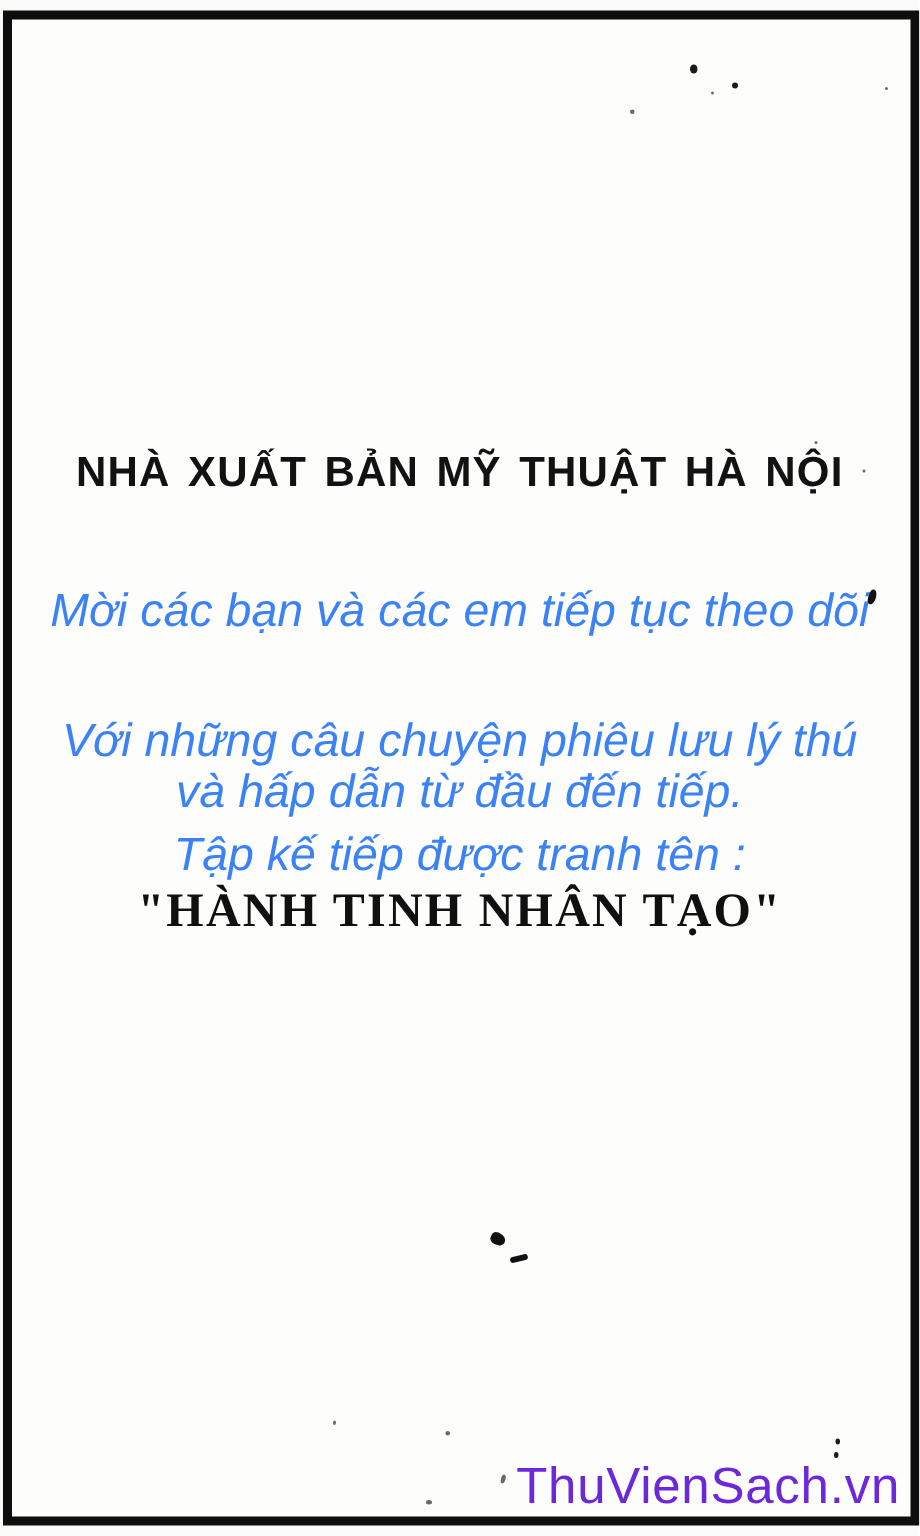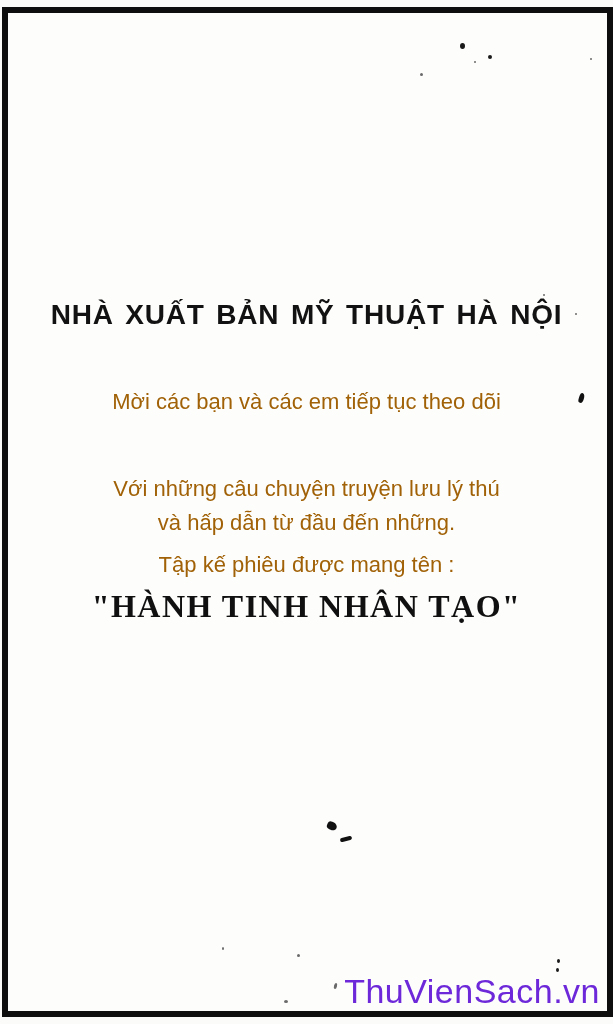--- a/index.html
+++ b/index.html
@@ -28,22 +28,23 @@
   }
   .publisher-line {
     top: 299px;
     font-size: 28px;
     font-weight: bold;
     letter-spacing: 0.8px;
     word-spacing: 3px;
     color: #121212;
   }
   .announce {
-    font-size: 22px;
-    color: #a16207;
+    font-style: italic;
+    font-size: 31px;
+    color: #3b82f6;
   }
   .announce-1 { top: 389px; }
   .announce-2 { top: 433px; }
   .announce-3 { top: 476px; }
   .announce-4 { top: 510px; }
   .announce-5 { top: 552px; }
   .next-title {
     top: 588px;
     font-family: "Liberation Serif", serif;
     font-size: 32px;
@@ -78,25 +79,25 @@
 
 <div class="screen">
 
   <div class="page-frame"></div>
 
   <div class="text-line publisher-line">NHÀ XUẤT BẢN MỸ THUẬT HÀ NỘI</div>
 
   <div class="text-line announce announce-1">Mời các bạn và các em tiếp tục theo dõi</div>
 
 
-  <div class="text-line announce announce-3">Với những câu chuyện truyện lưu lý thú</div>
+  <div class="text-line announce announce-3">Với những câu chuyện phiêu lưu lý thú</div>
 
-  <div class="text-line announce announce-4">và hấp dẫn từ đầu đến những.</div>
+  <div class="text-line announce announce-4">và hấp dẫn từ đầu đến tiếp.</div>
 
-  <div class="text-line announce announce-5">Tập kế phiêu được mang tên :</div>
+  <div class="text-line announce announce-5">Tập kế tiếp được tranh tên :</div>
 
   <div class="text-line next-title">"HÀNH TINH NHÂN TẠO"</div>
 
   <div class="watermark">ThuVienSach.vn</div>
 
   <div class="speck" style="left:460px; top:43px; width:5px; height:6px;"></div>
   <div class="speck" style="left:488px; top:55px; width:4px; height:4px;"></div>
   <div class="speck faint" style="left:474px; top:61px; width:2px; height:2px;"></div>
   <div class="speck faint" style="left:420px; top:73px; width:3px; height:3px;"></div>
   <div class="speck faint" style="left:590px; top:58px; width:2px; height:2px;"></div>

